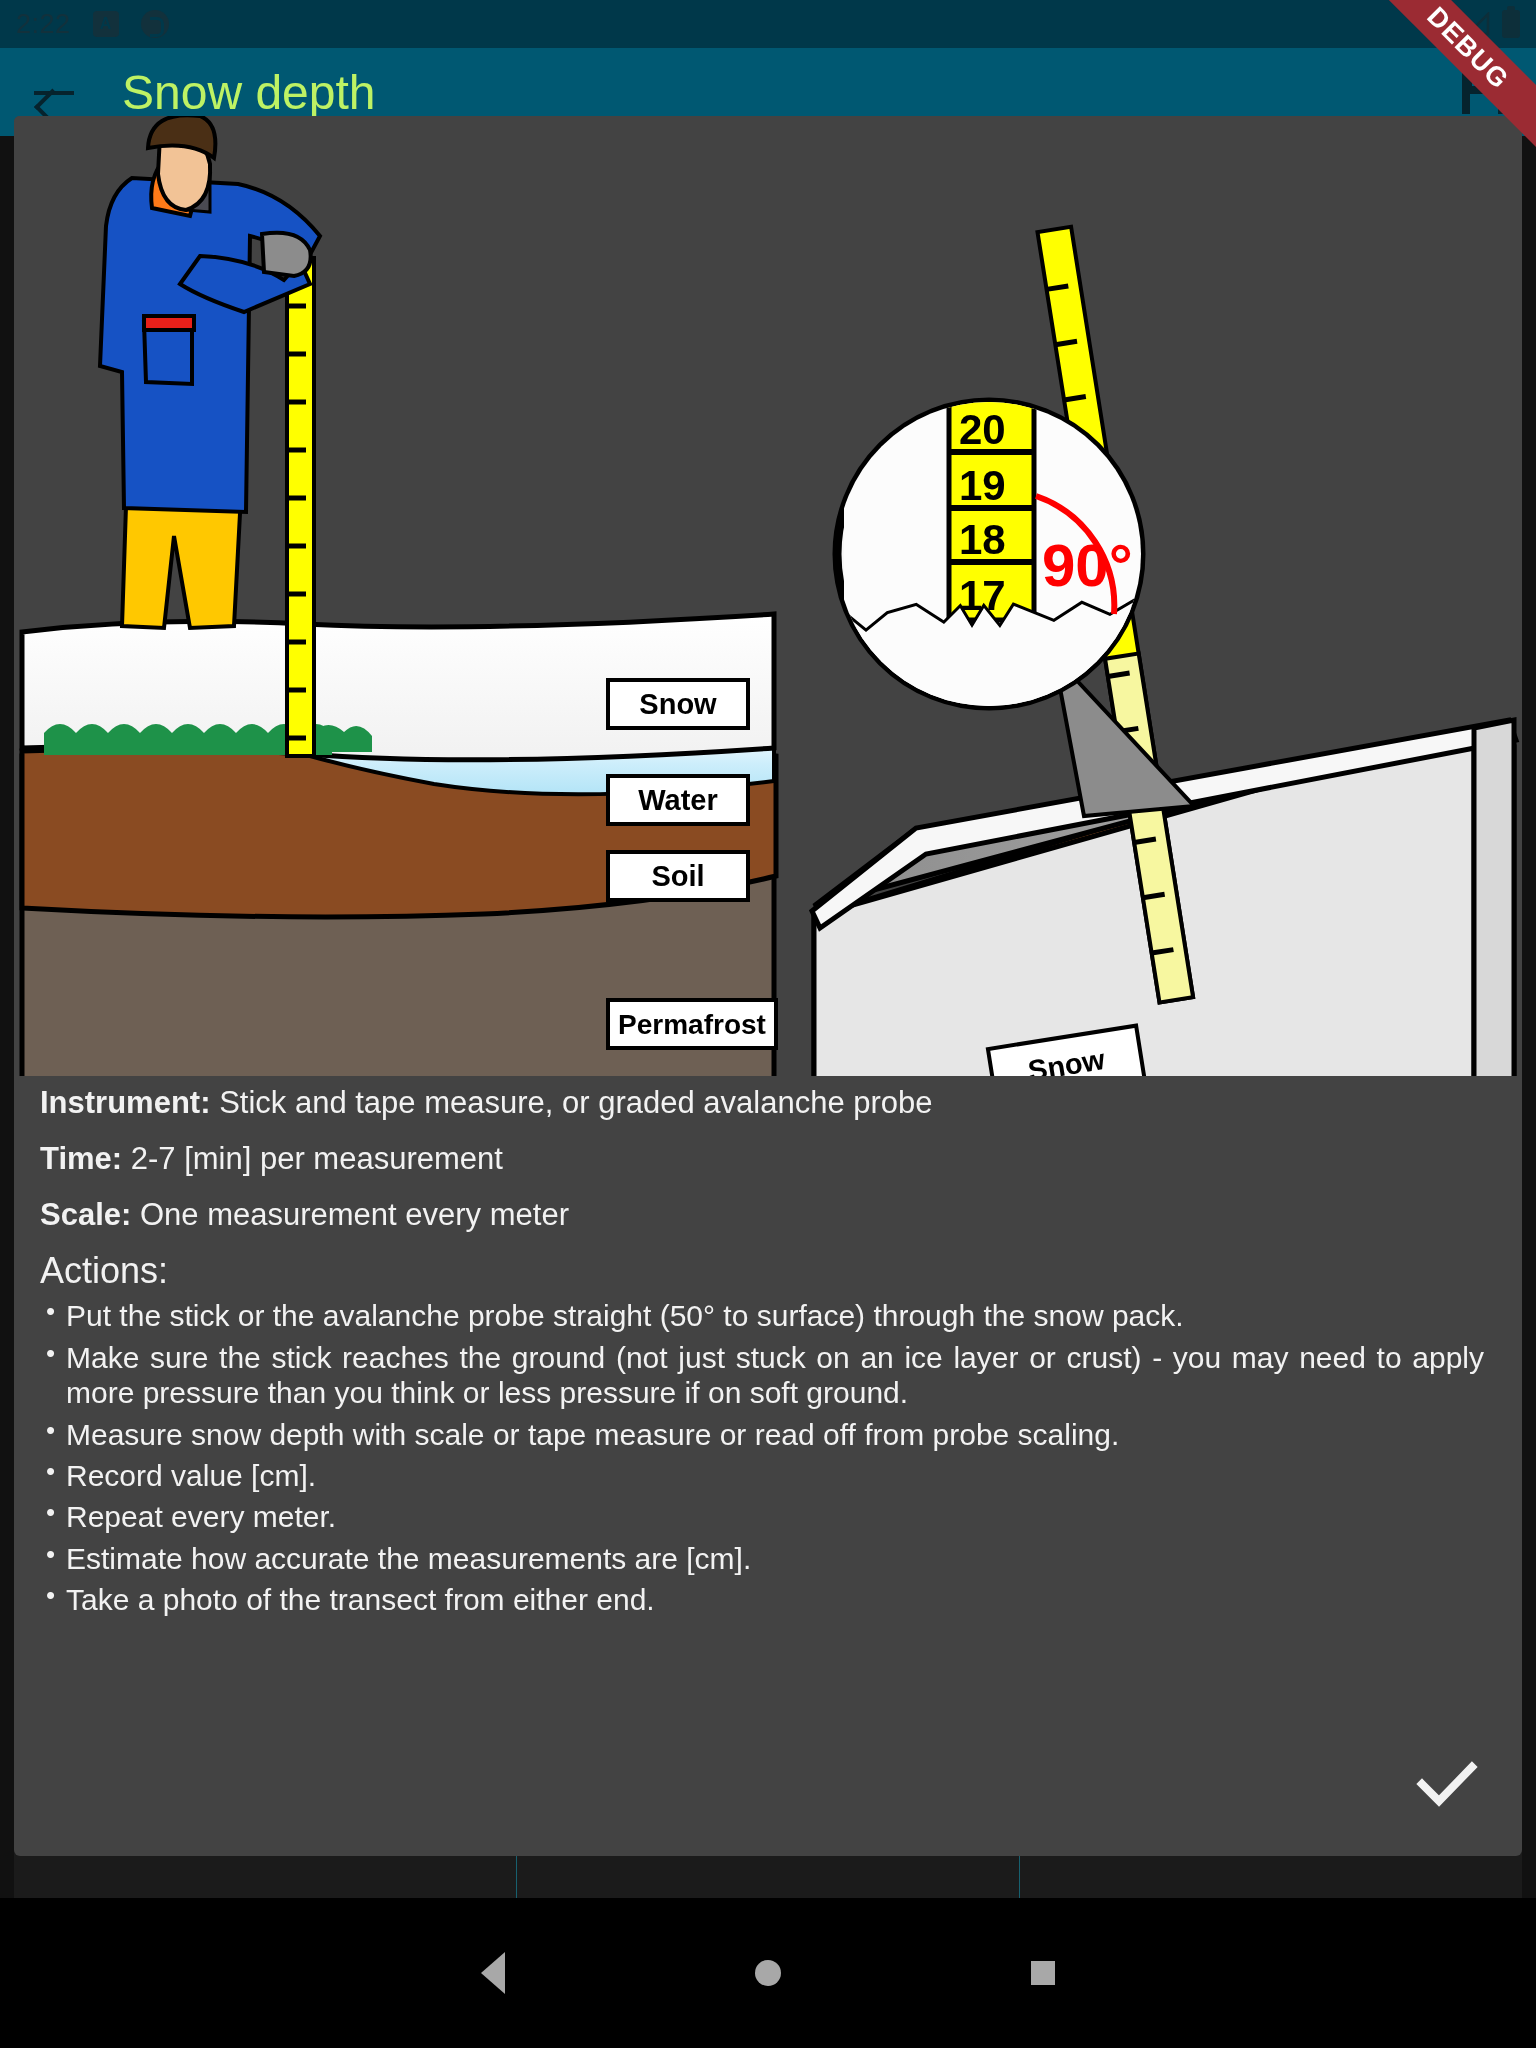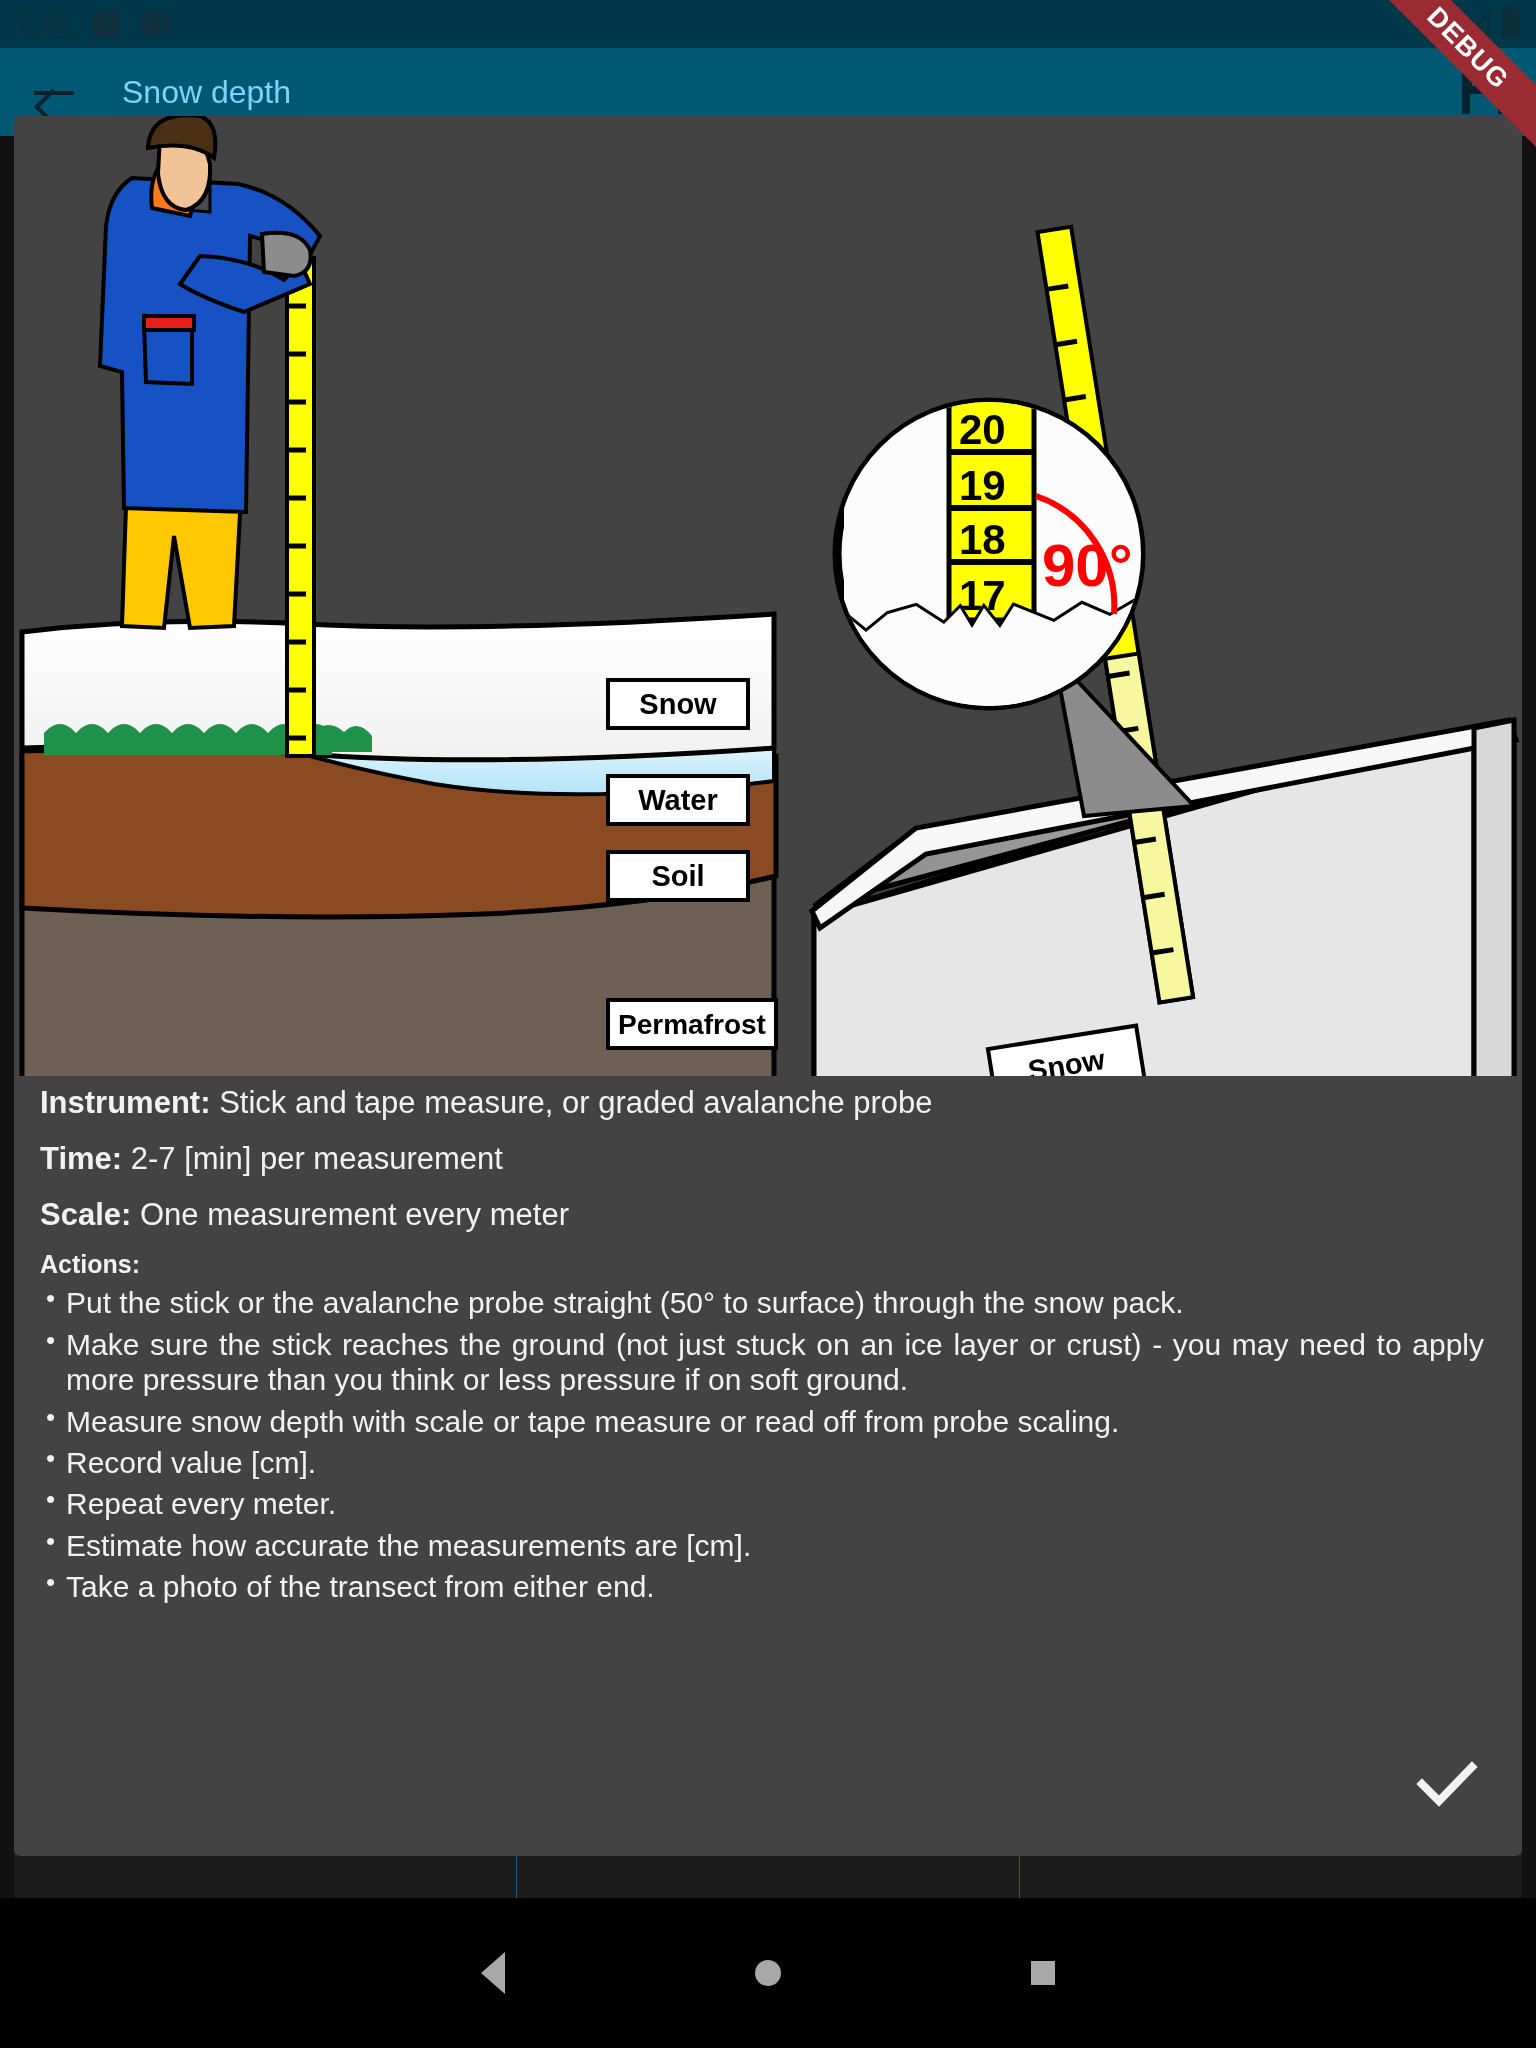--- a/index.html
+++ b/index.html
@@ -46,21 +46,21 @@
   .back-arrow { width:54px; height:54px; position:relative; cursor:pointer; flex:none; }
   .back-arrow::before{
     content:""; position:absolute; left:8px; top:26px; width:40px; height:4px; background:#06232d;
   }
   .back-arrow::after{
     content:""; position:absolute; left:8px; top:16px; width:22px; height:22px;
     border-left:4px solid #06232d; border-bottom:4px solid #06232d;
     transform:rotate(45deg); transform-origin: 0 100%;
   }
   .appbar-title{
-    margin-left:42px; font-size:32px; color:#7dd3fc; font-weight:400;
+    margin-left:42px; font-size:48px; color:#bef264; font-weight:400;
     white-space:nowrap;
   }
   .save-btn{
     margin-left:auto; width:52px; height:52px; position:relative; cursor:pointer;
   }
   .save-btn svg{ display:block; }
 
   
   .debug-ribbon{
     position:absolute; right:-62px; top:26px; width:260px; height:44px;
@@ -76,21 +76,21 @@
   }
 
   
   .illus{ position:relative; width:1508px; height:960px; background:#434343; }
   .illus svg{ position:absolute; left:0; top:0; }
 
   
   .txt{ padding: 6px 38px 0 26px; color:#f2f2f2; }
   .meta-line{ font-size:31px; line-height:1.36; margin-bottom:14px; }
   .meta-line b{ font-weight:bold; }
-  .actions-head{ font-size:25px; font-weight:bold; margin-top:6px; margin-bottom:4px;}
+  .actions-head{ font-size:36px; font-weight:normal; margin-top:6px; margin-bottom:4px;}
   ul.acts{ list-style:none; }
   ul.acts li{
     font-size:30px; line-height:1.18; color:#f2f2f2; margin:6px 0 6px 0;
     padding-left:26px; position:relative; text-align:justify;
   }
   ul.acts li.nojust{ text-align:left; }
   ul.acts li::before{
     content:"•"; position:absolute; left:6px; top:-2px; font-size:26px;
   }
 

